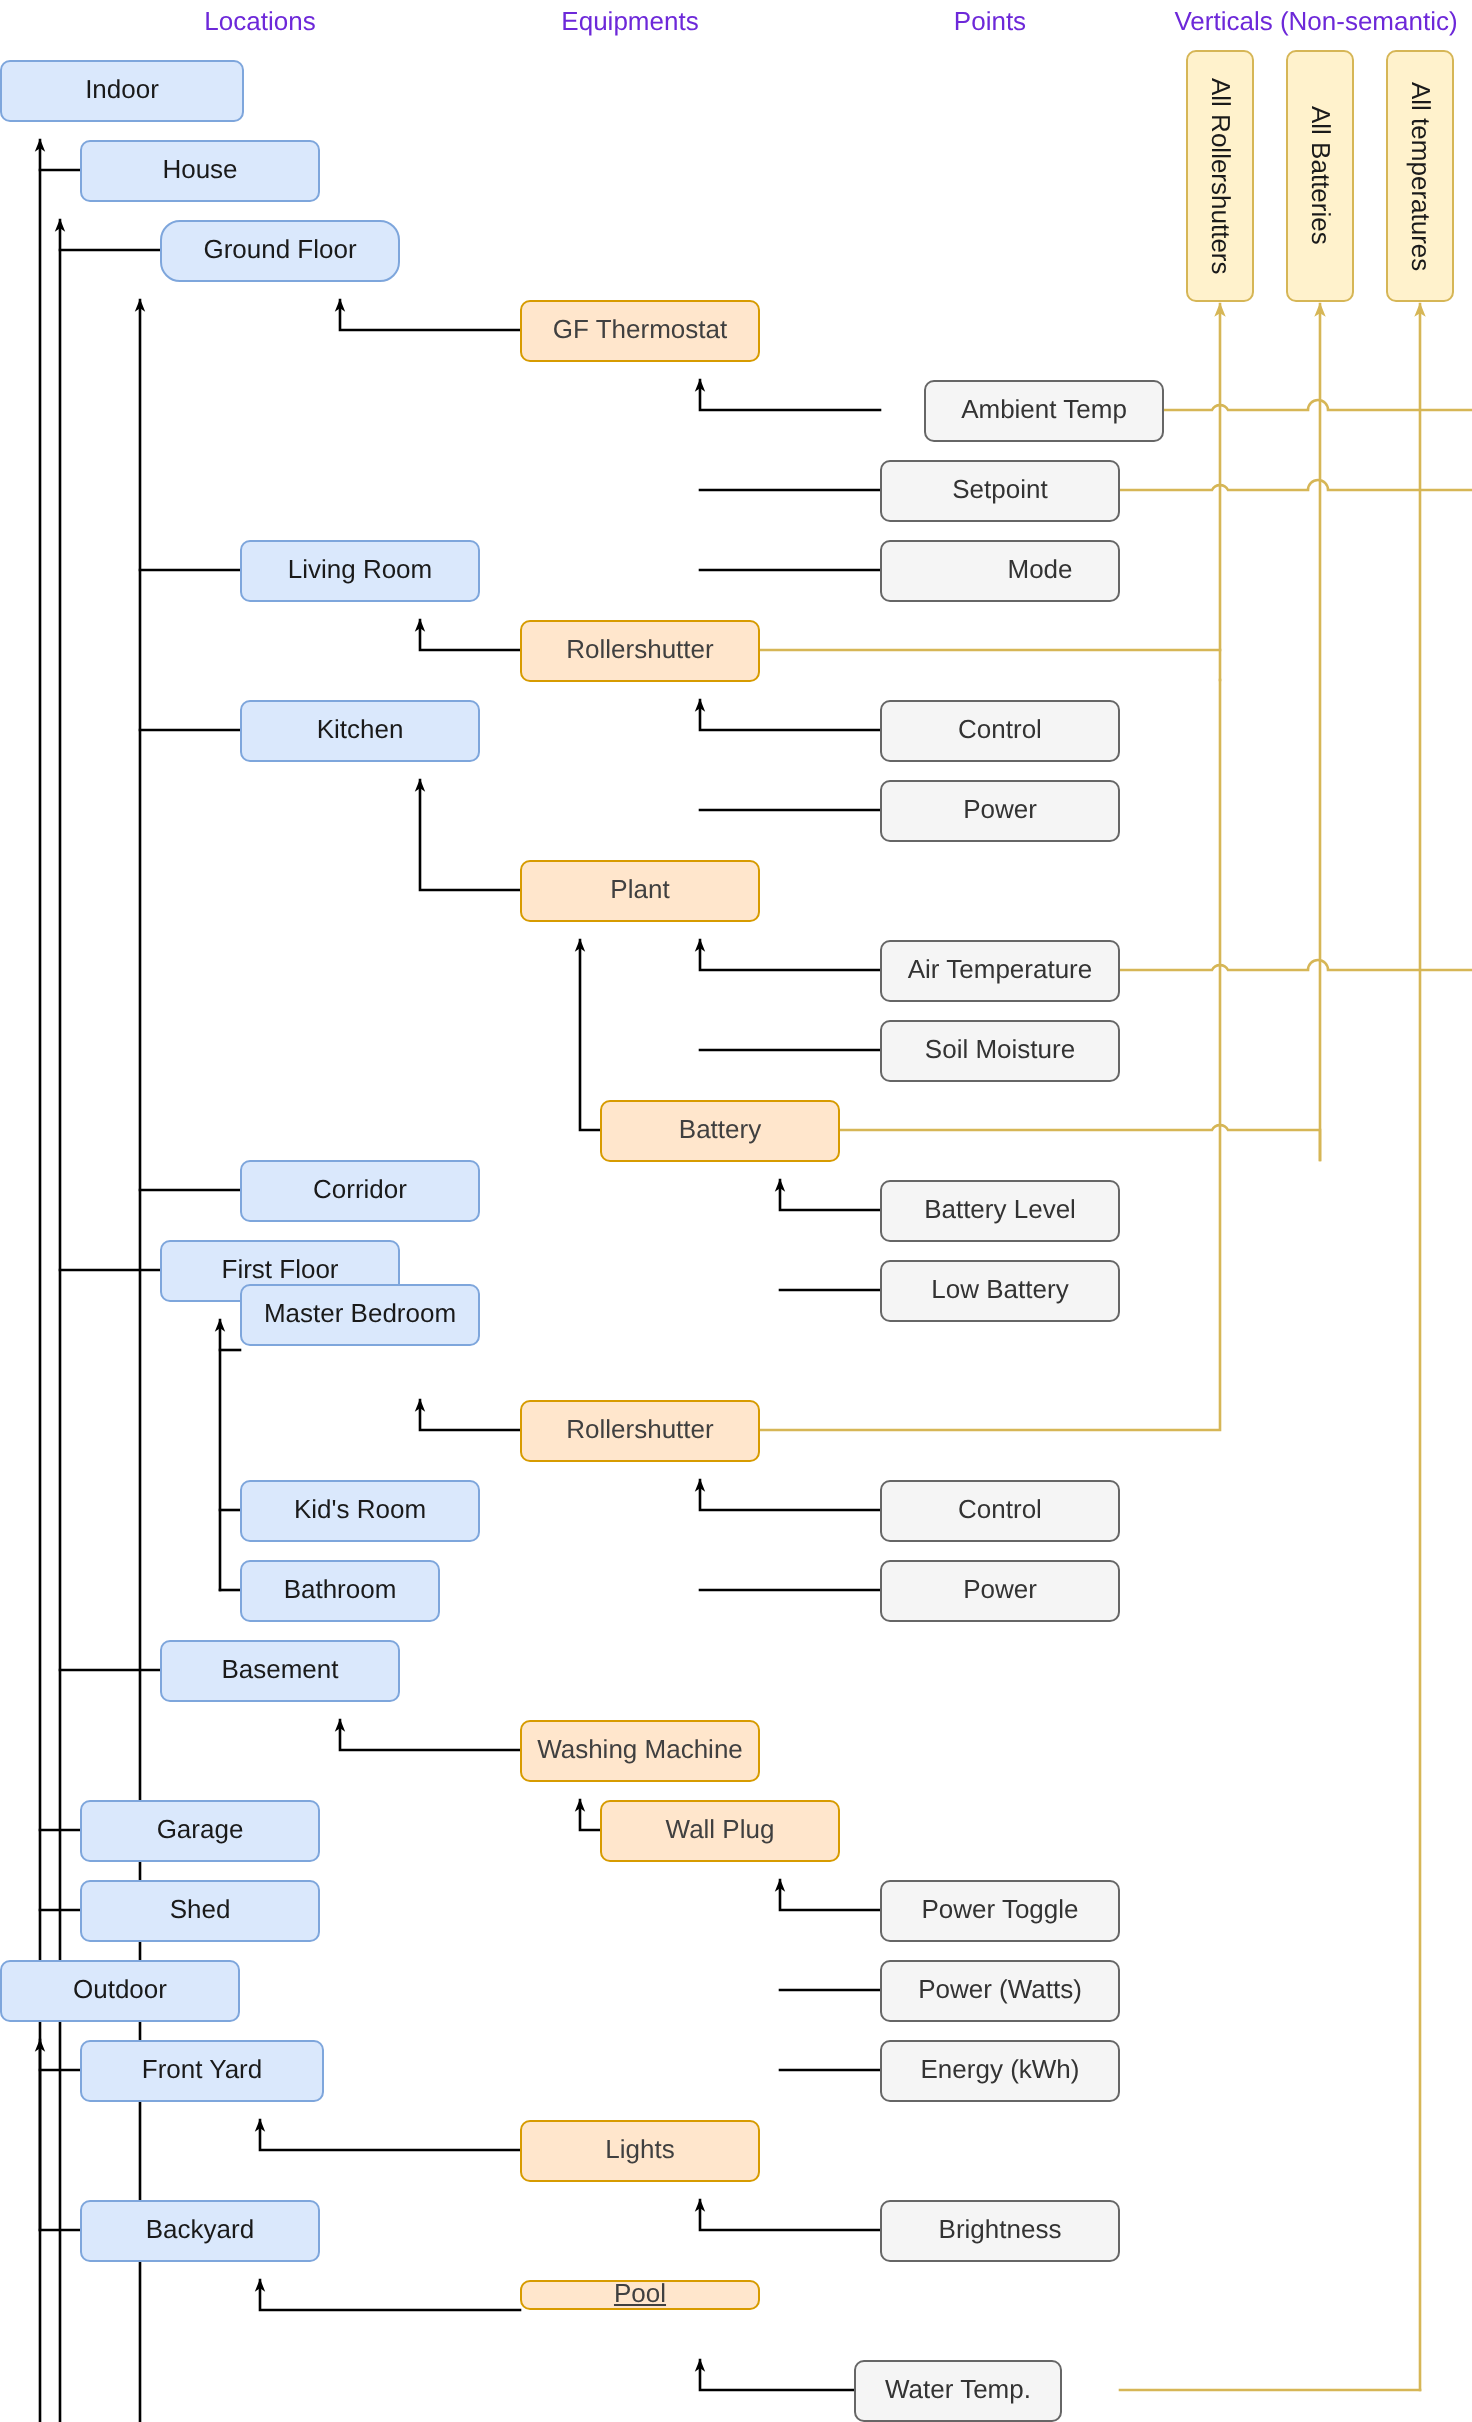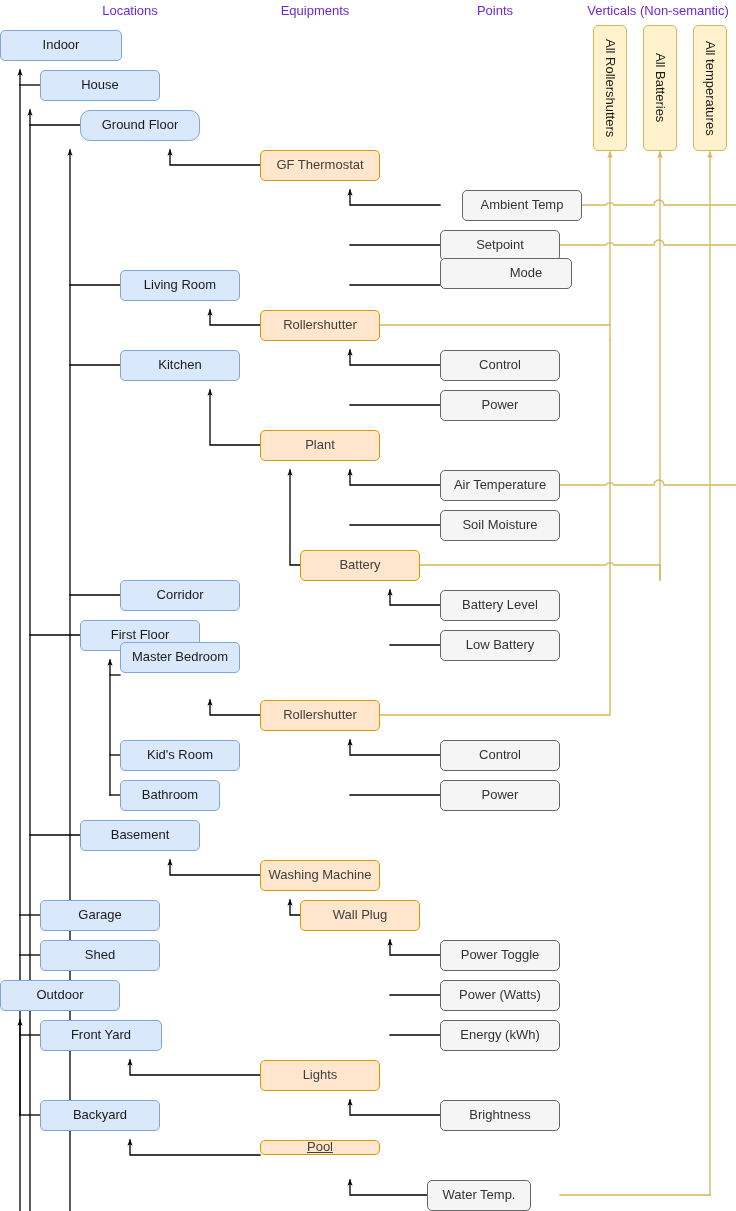--- a/index.html
+++ b/index.html
@@ -173,21 +173,21 @@
   <div class="node equipment" style="left:260px;top:430px;width:120px;height:31px;">Plant</div>
   <div class="node equipment" style="left:300px;top:550px;width:120px;height:31px;">Battery</div>
   <div class="node equipment" style="left:260px;top:700px;width:120px;height:31px;">Rollershutter</div>
   <div class="node equipment" style="left:260px;top:860px;width:120px;height:31px;">Washing Machine</div>
   <div class="node equipment" style="left:300px;top:900px;width:120px;height:31px;">Wall Plug</div>
   <div class="node equipment" style="left:260px;top:1060px;width:120px;height:31px;">Lights</div>
   <div class="node equipment" style="left:260px;top:1140px;width:120px;height:15px;text-decoration:underline;">Pool</div>
 
   <div class="node point" style="left:440px;top:190px;width:120px;height:31px;margin-left:22px;">Ambient Temp</div>
   <div class="node point" style="left:440px;top:230px;width:120px;height:31px;">Setpoint</div>
-  <div class="node point" style="left:440px;top:258px;width:132px;height:31px;padding-left:40px;">Mode</div>
+  <div class="node point" style="left:440px;top:270px;width:120px;height:31px;padding-left:40px;">Mode</div>
   <div class="node point" style="left:440px;top:350px;width:120px;height:31px;">Control</div>
   <div class="node point" style="left:440px;top:390px;width:120px;height:31px;">Power</div>
   <div class="node point" style="left:440px;top:470px;width:120px;height:31px;">Air Temperature</div>
   <div class="node point" style="left:440px;top:510px;width:120px;height:31px;">Soil Moisture</div>
   <div class="node point" style="left:440px;top:590px;width:120px;height:31px;">Battery Level</div>
   <div class="node point" style="left:440px;top:630px;width:120px;height:31px;">Low Battery</div>
   <div class="node point" style="left:440px;top:740px;width:120px;height:31px;">Control</div>
   <div class="node point" style="left:440px;top:780px;width:120px;height:31px;">Power</div>
   <div class="node point" style="left:440px;top:940px;width:120px;height:31px;">Power Toggle</div>
   <div class="node point" style="left:440px;top:980px;width:120px;height:31px;">Power (Watts)</div>

